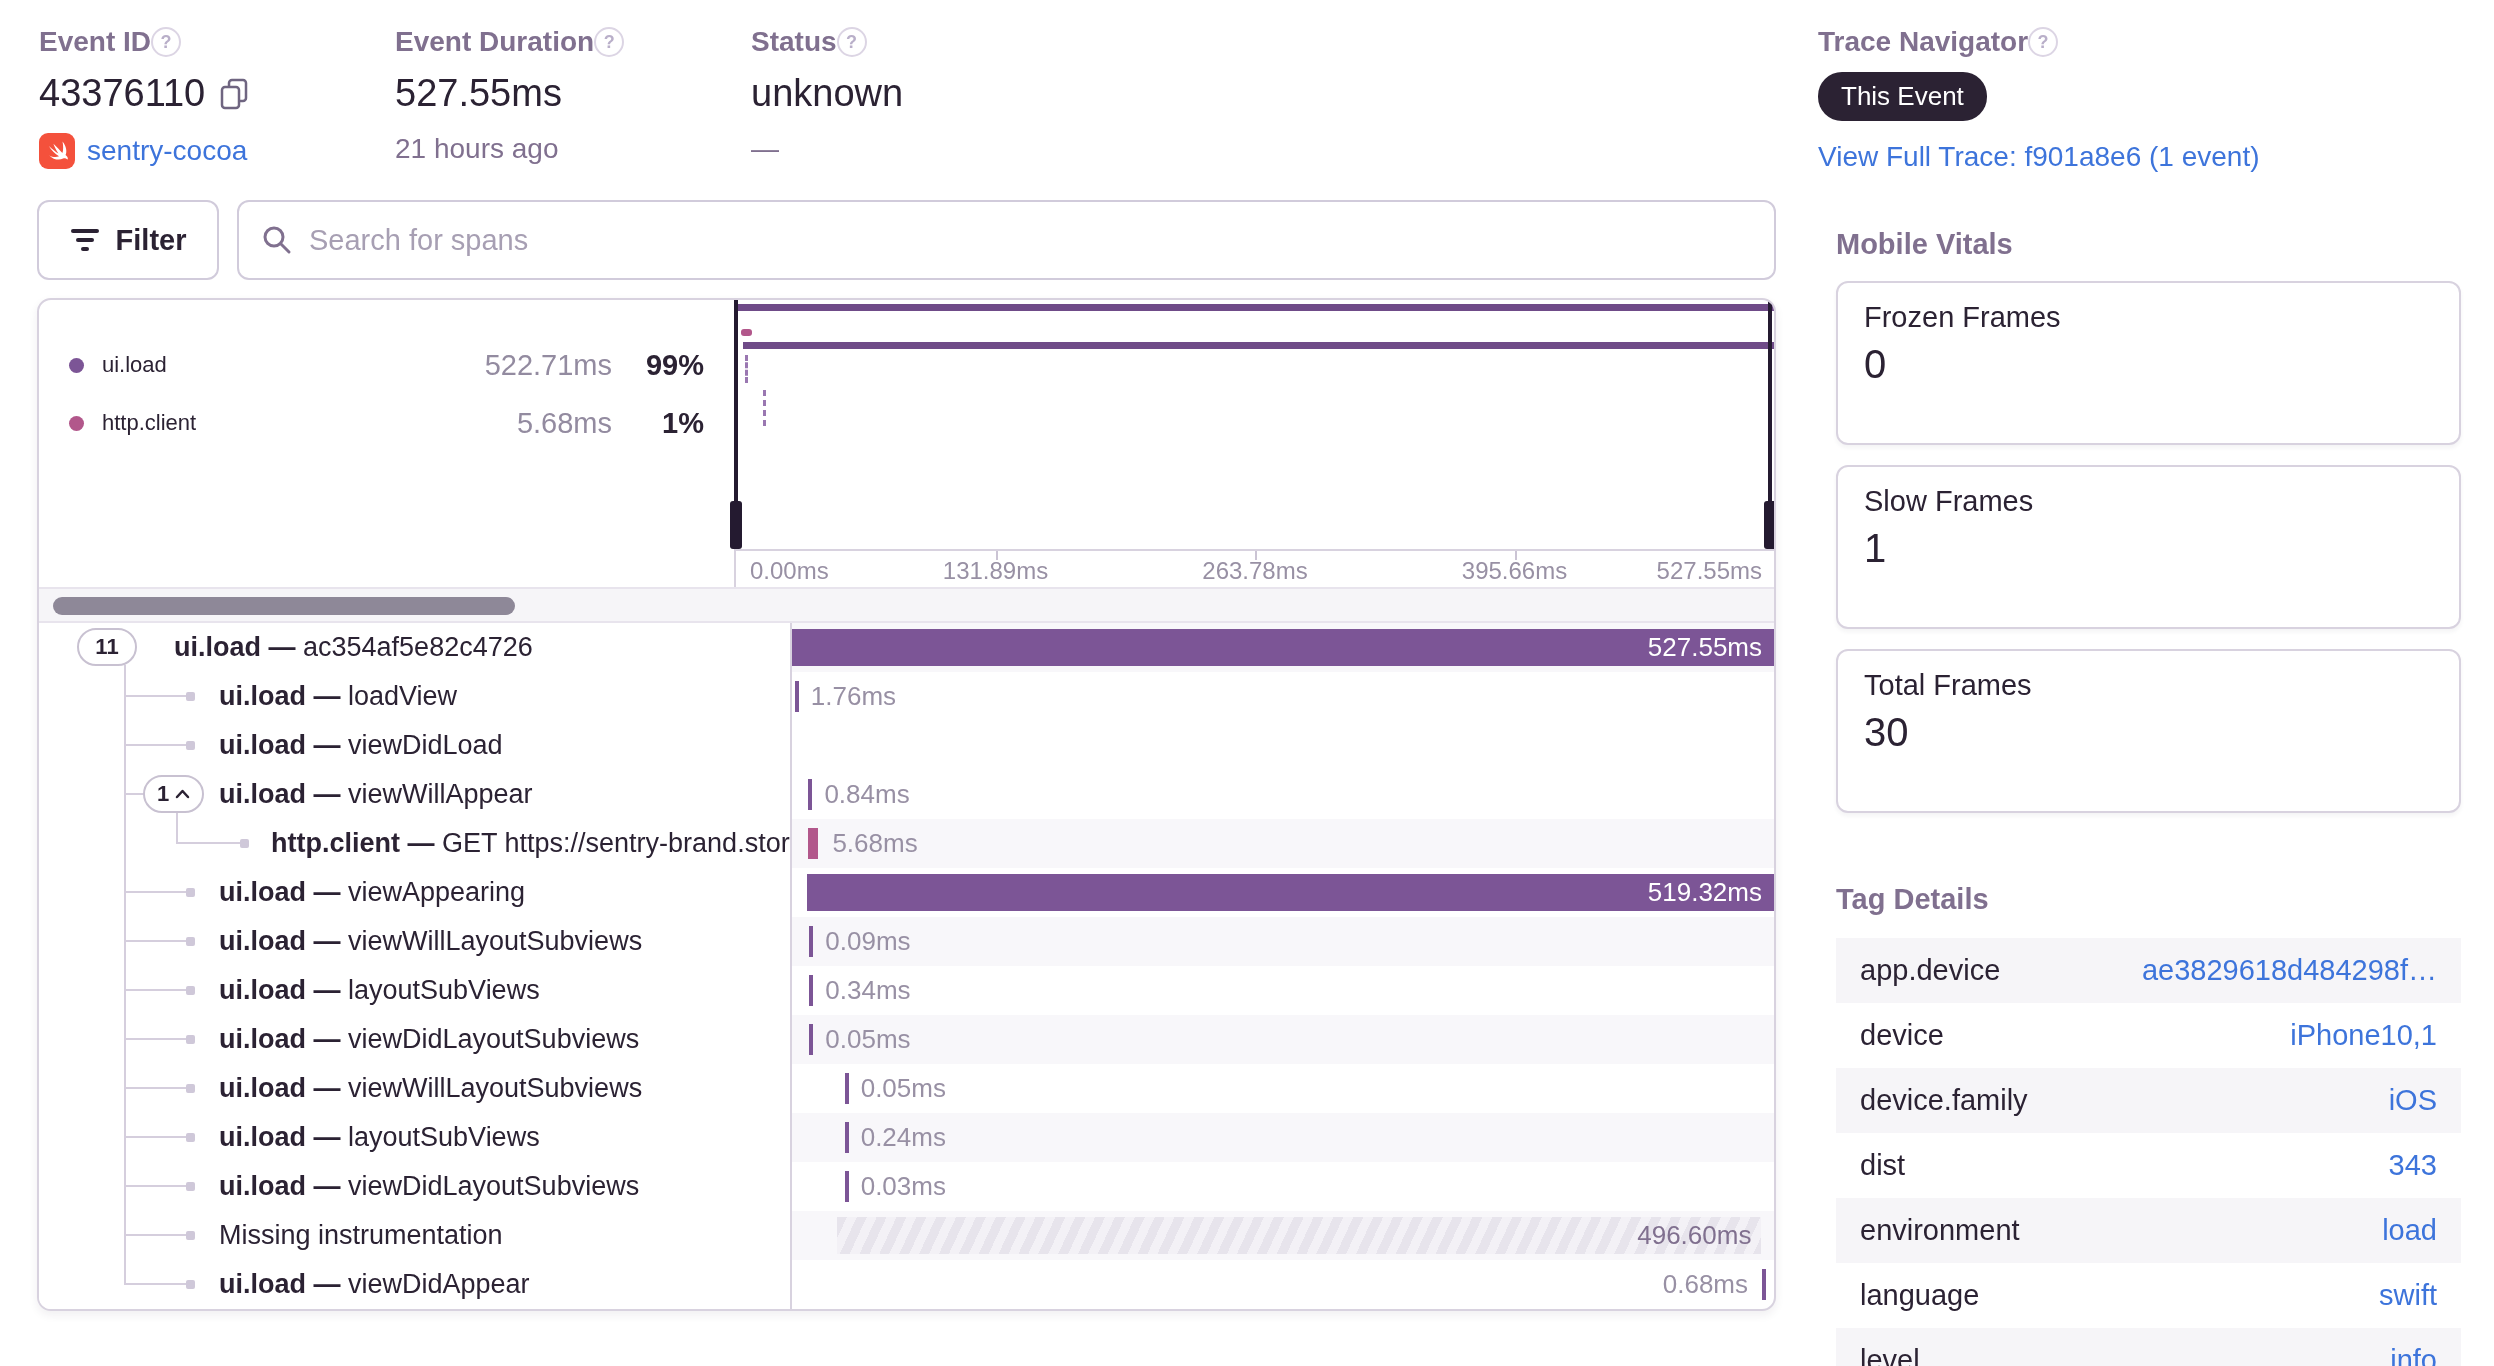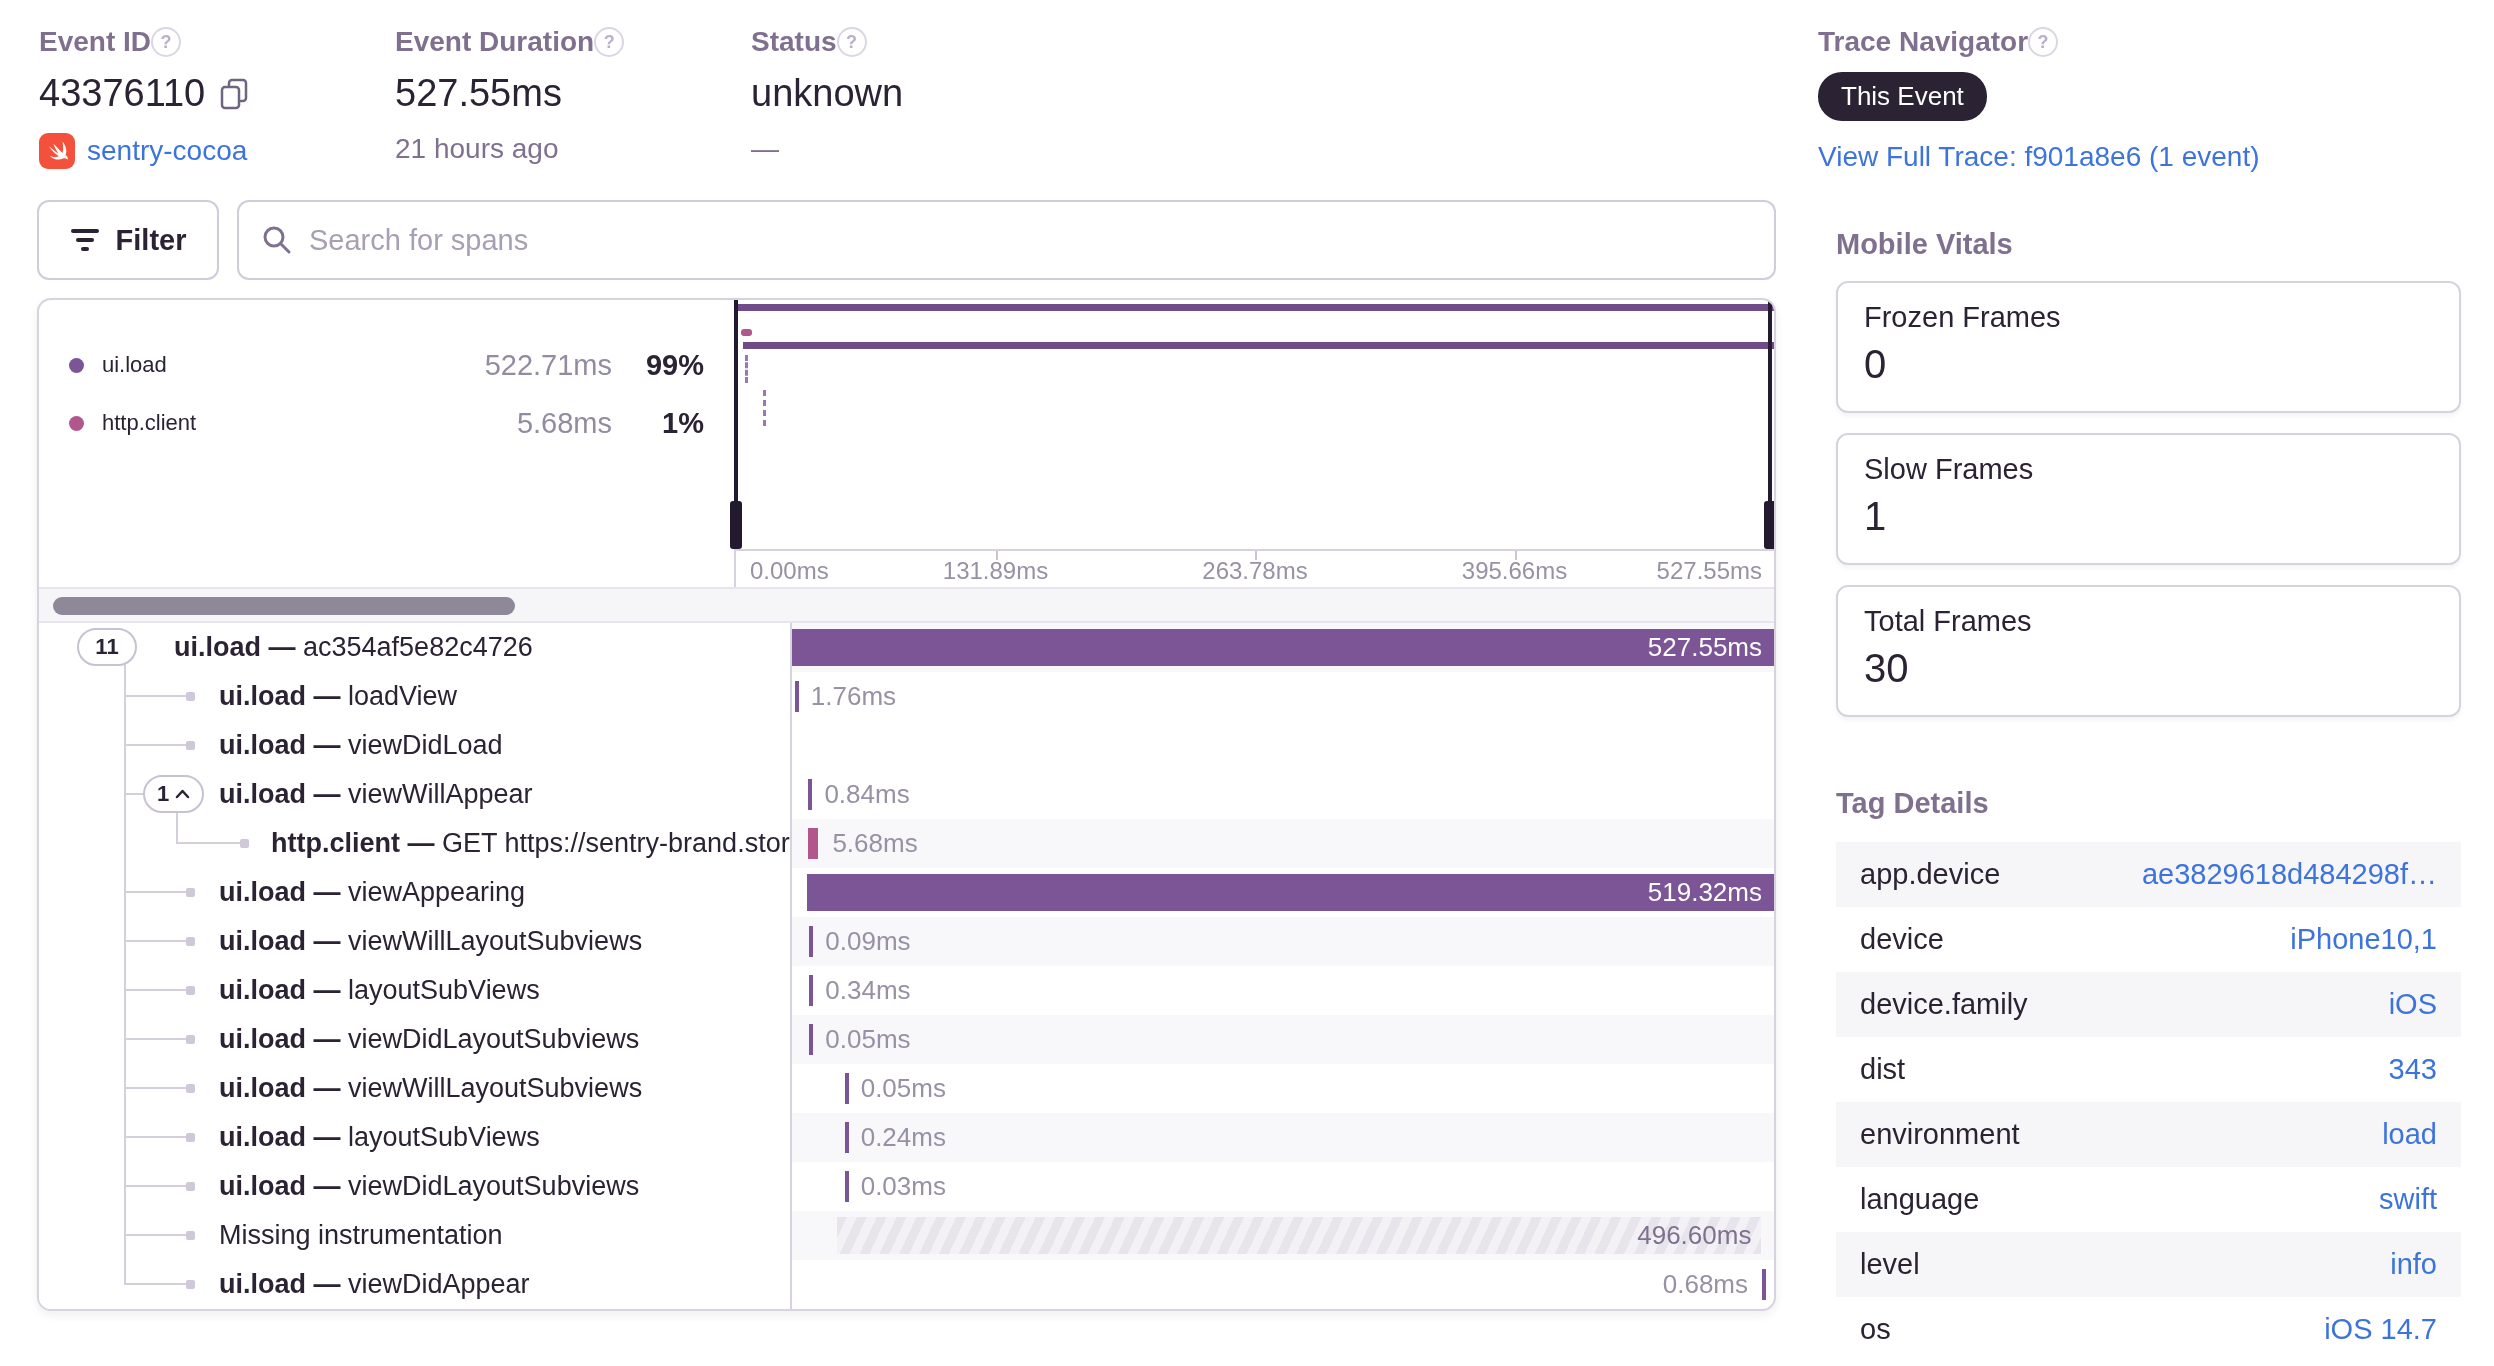--- a/index.html
+++ b/index.html
@@ -104,21 +104,21 @@
   .whatch { position:absolute; top:6px; height:37px;
     background:repeating-linear-gradient(115deg,#E7E4EC 0 9px,#F3F1F6 9px 18px); }
   .whatch .in-label { position:absolute; right:10px; top:0; line-height:37px;
     font-size:26px; color:#80708F; }
   .wtick.endpos { left:auto; right:8px; }
   .wtick-label.endpos { left:auto; right:26px; }
 
   
   .sidebar { flex:1; margin-left:60px; }
   .side-title { font-size:29px; font-weight:700; color:#80708F; margin-top:28px; }
-  .vital-card { margin-top:20px; height:132px; border:2px solid #D8D2DF; border-radius:12px;
+  .vital-card { margin-top:20px; height:164px; border:2px solid #D8D2DF; border-radius:12px;
     padding:18px 26px; background:#fff; box-shadow:0 3px 4px rgba(43,34,51,.05); }
   .vital-title { font-size:29px; color:#2B2233; }
   .vital-value { font-size:40px; margin-top:8px; color:#2B2233; }
   .tags-title { margin-top:70px; }
   .tag-rows { margin-top:22px; }
   .tag-row { display:flex; align-items:center; height:65px; padding:0 24px; font-size:29px; }
   .tag-row.alt { background:#F6F5F8; }
   .tag-key { color:#2B2233; }
   .tag-val { margin-left:auto; color:#3D74DB; cursor:pointer; }
 

